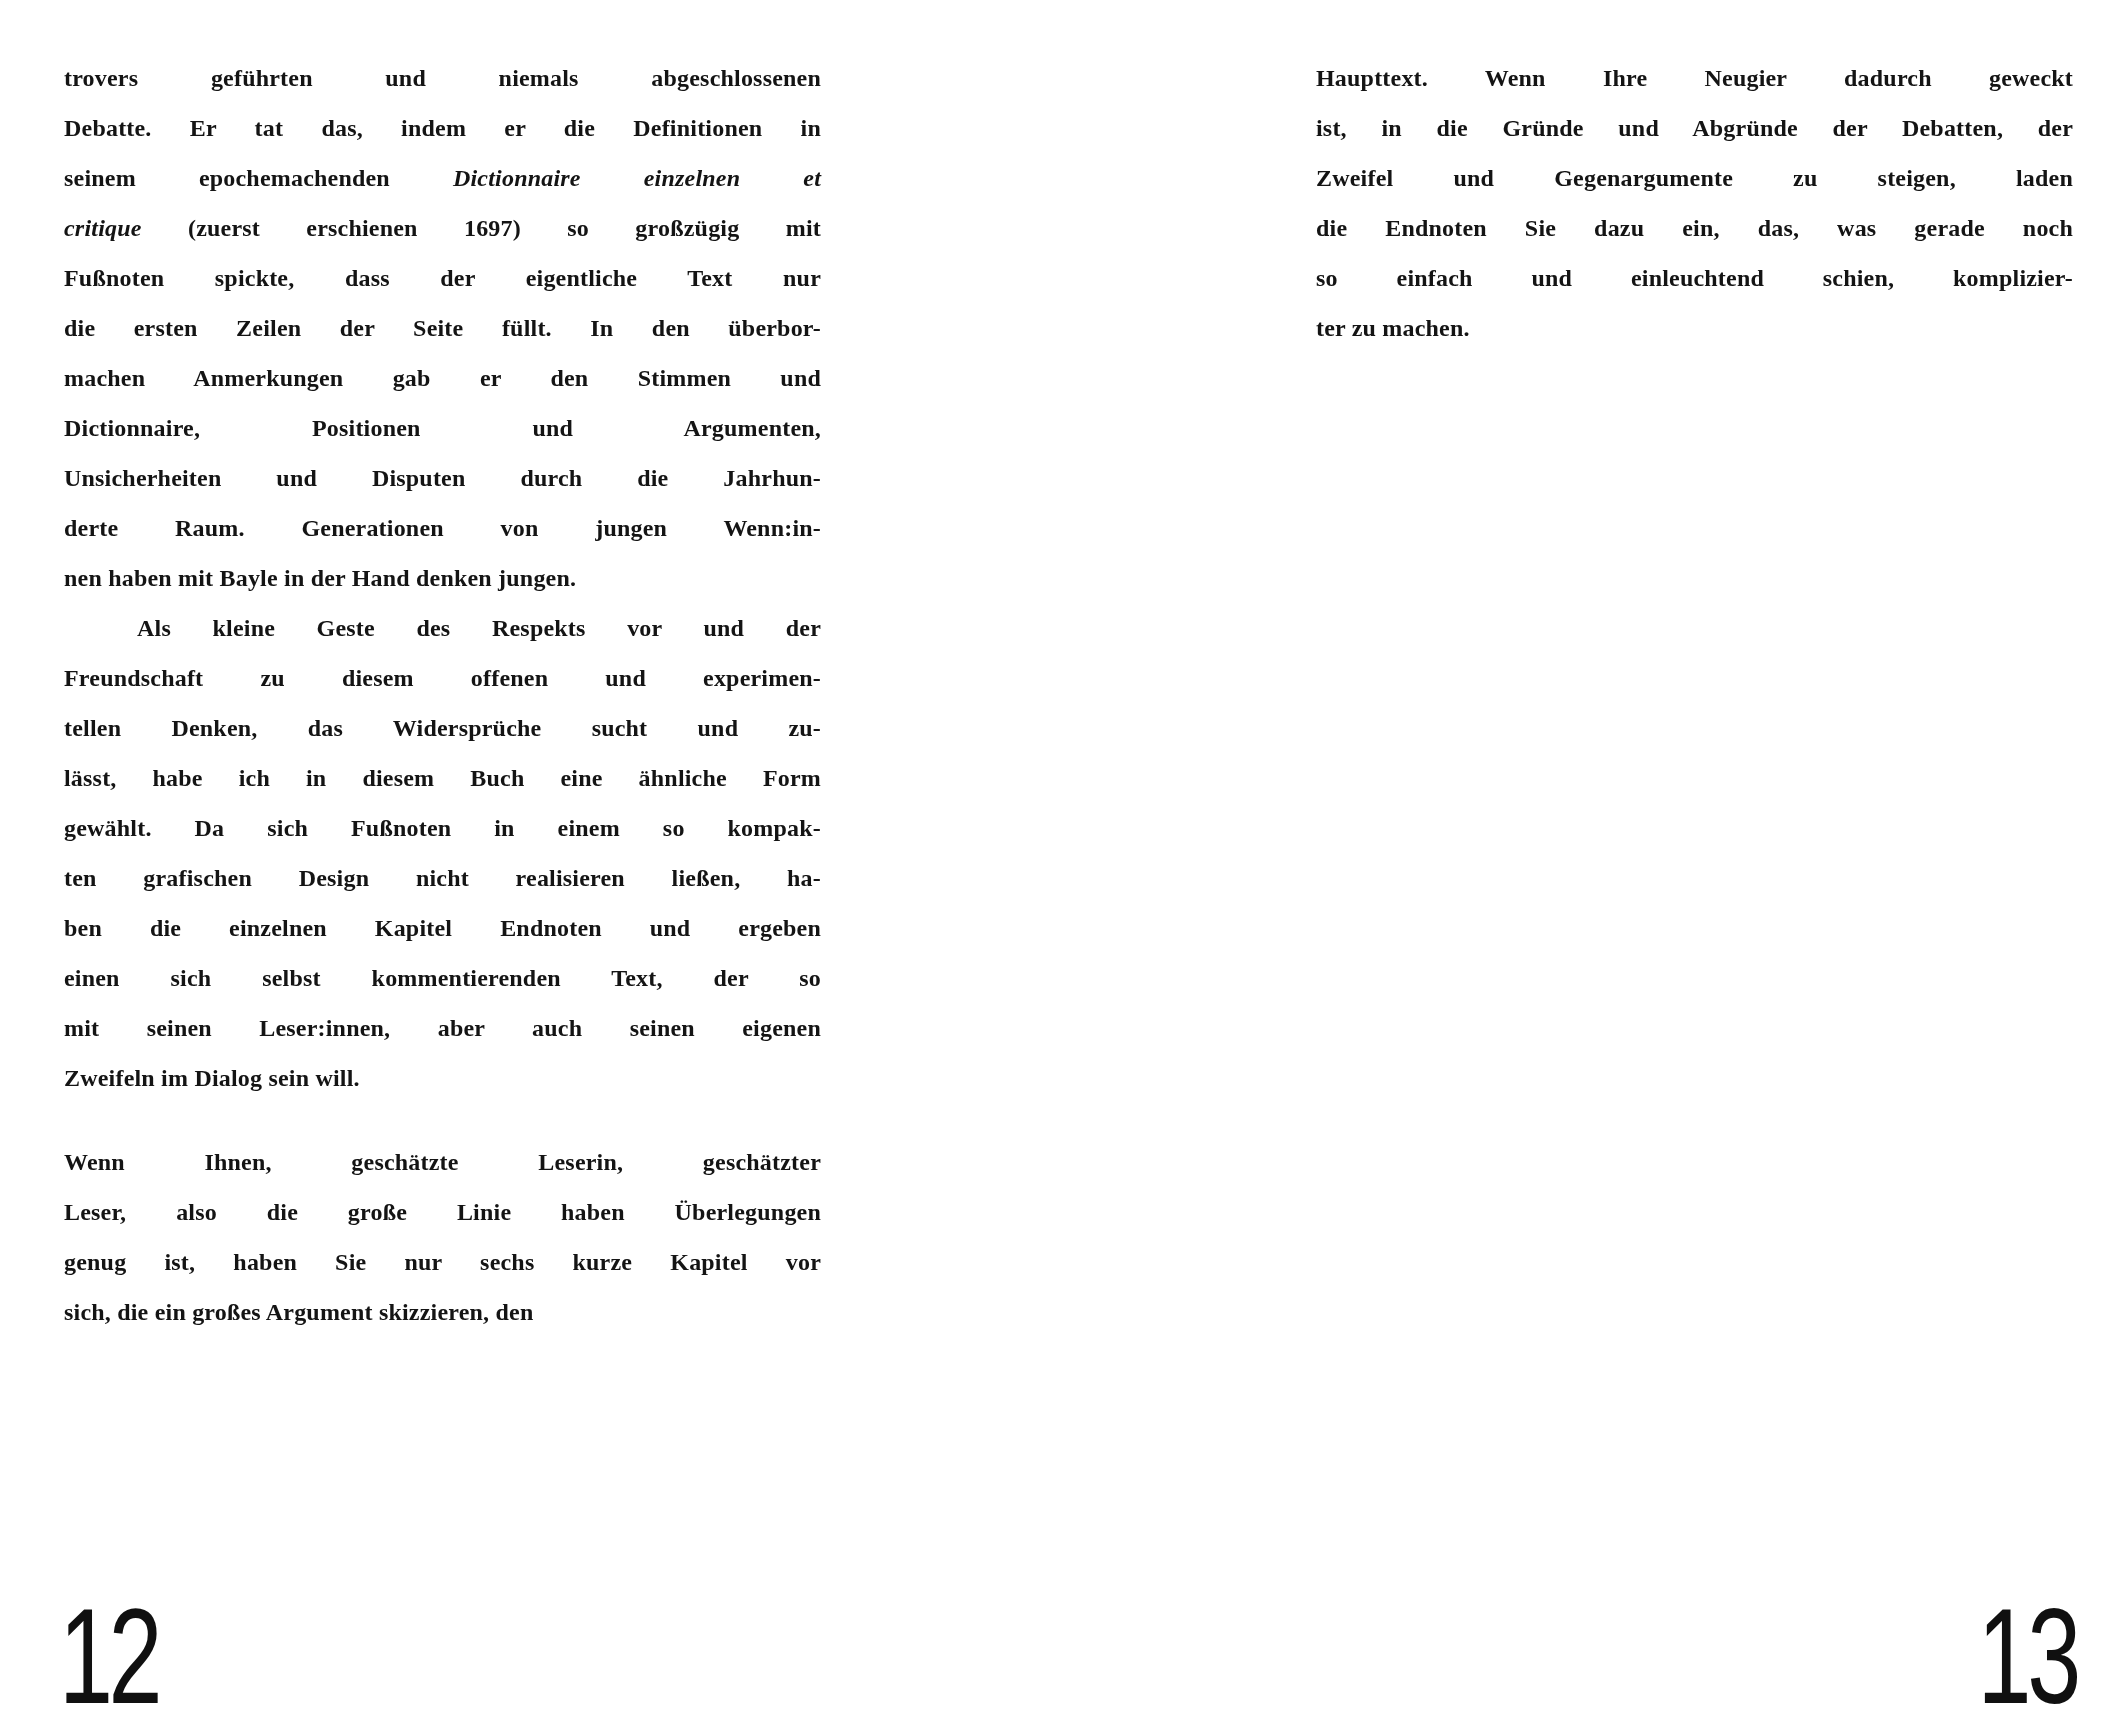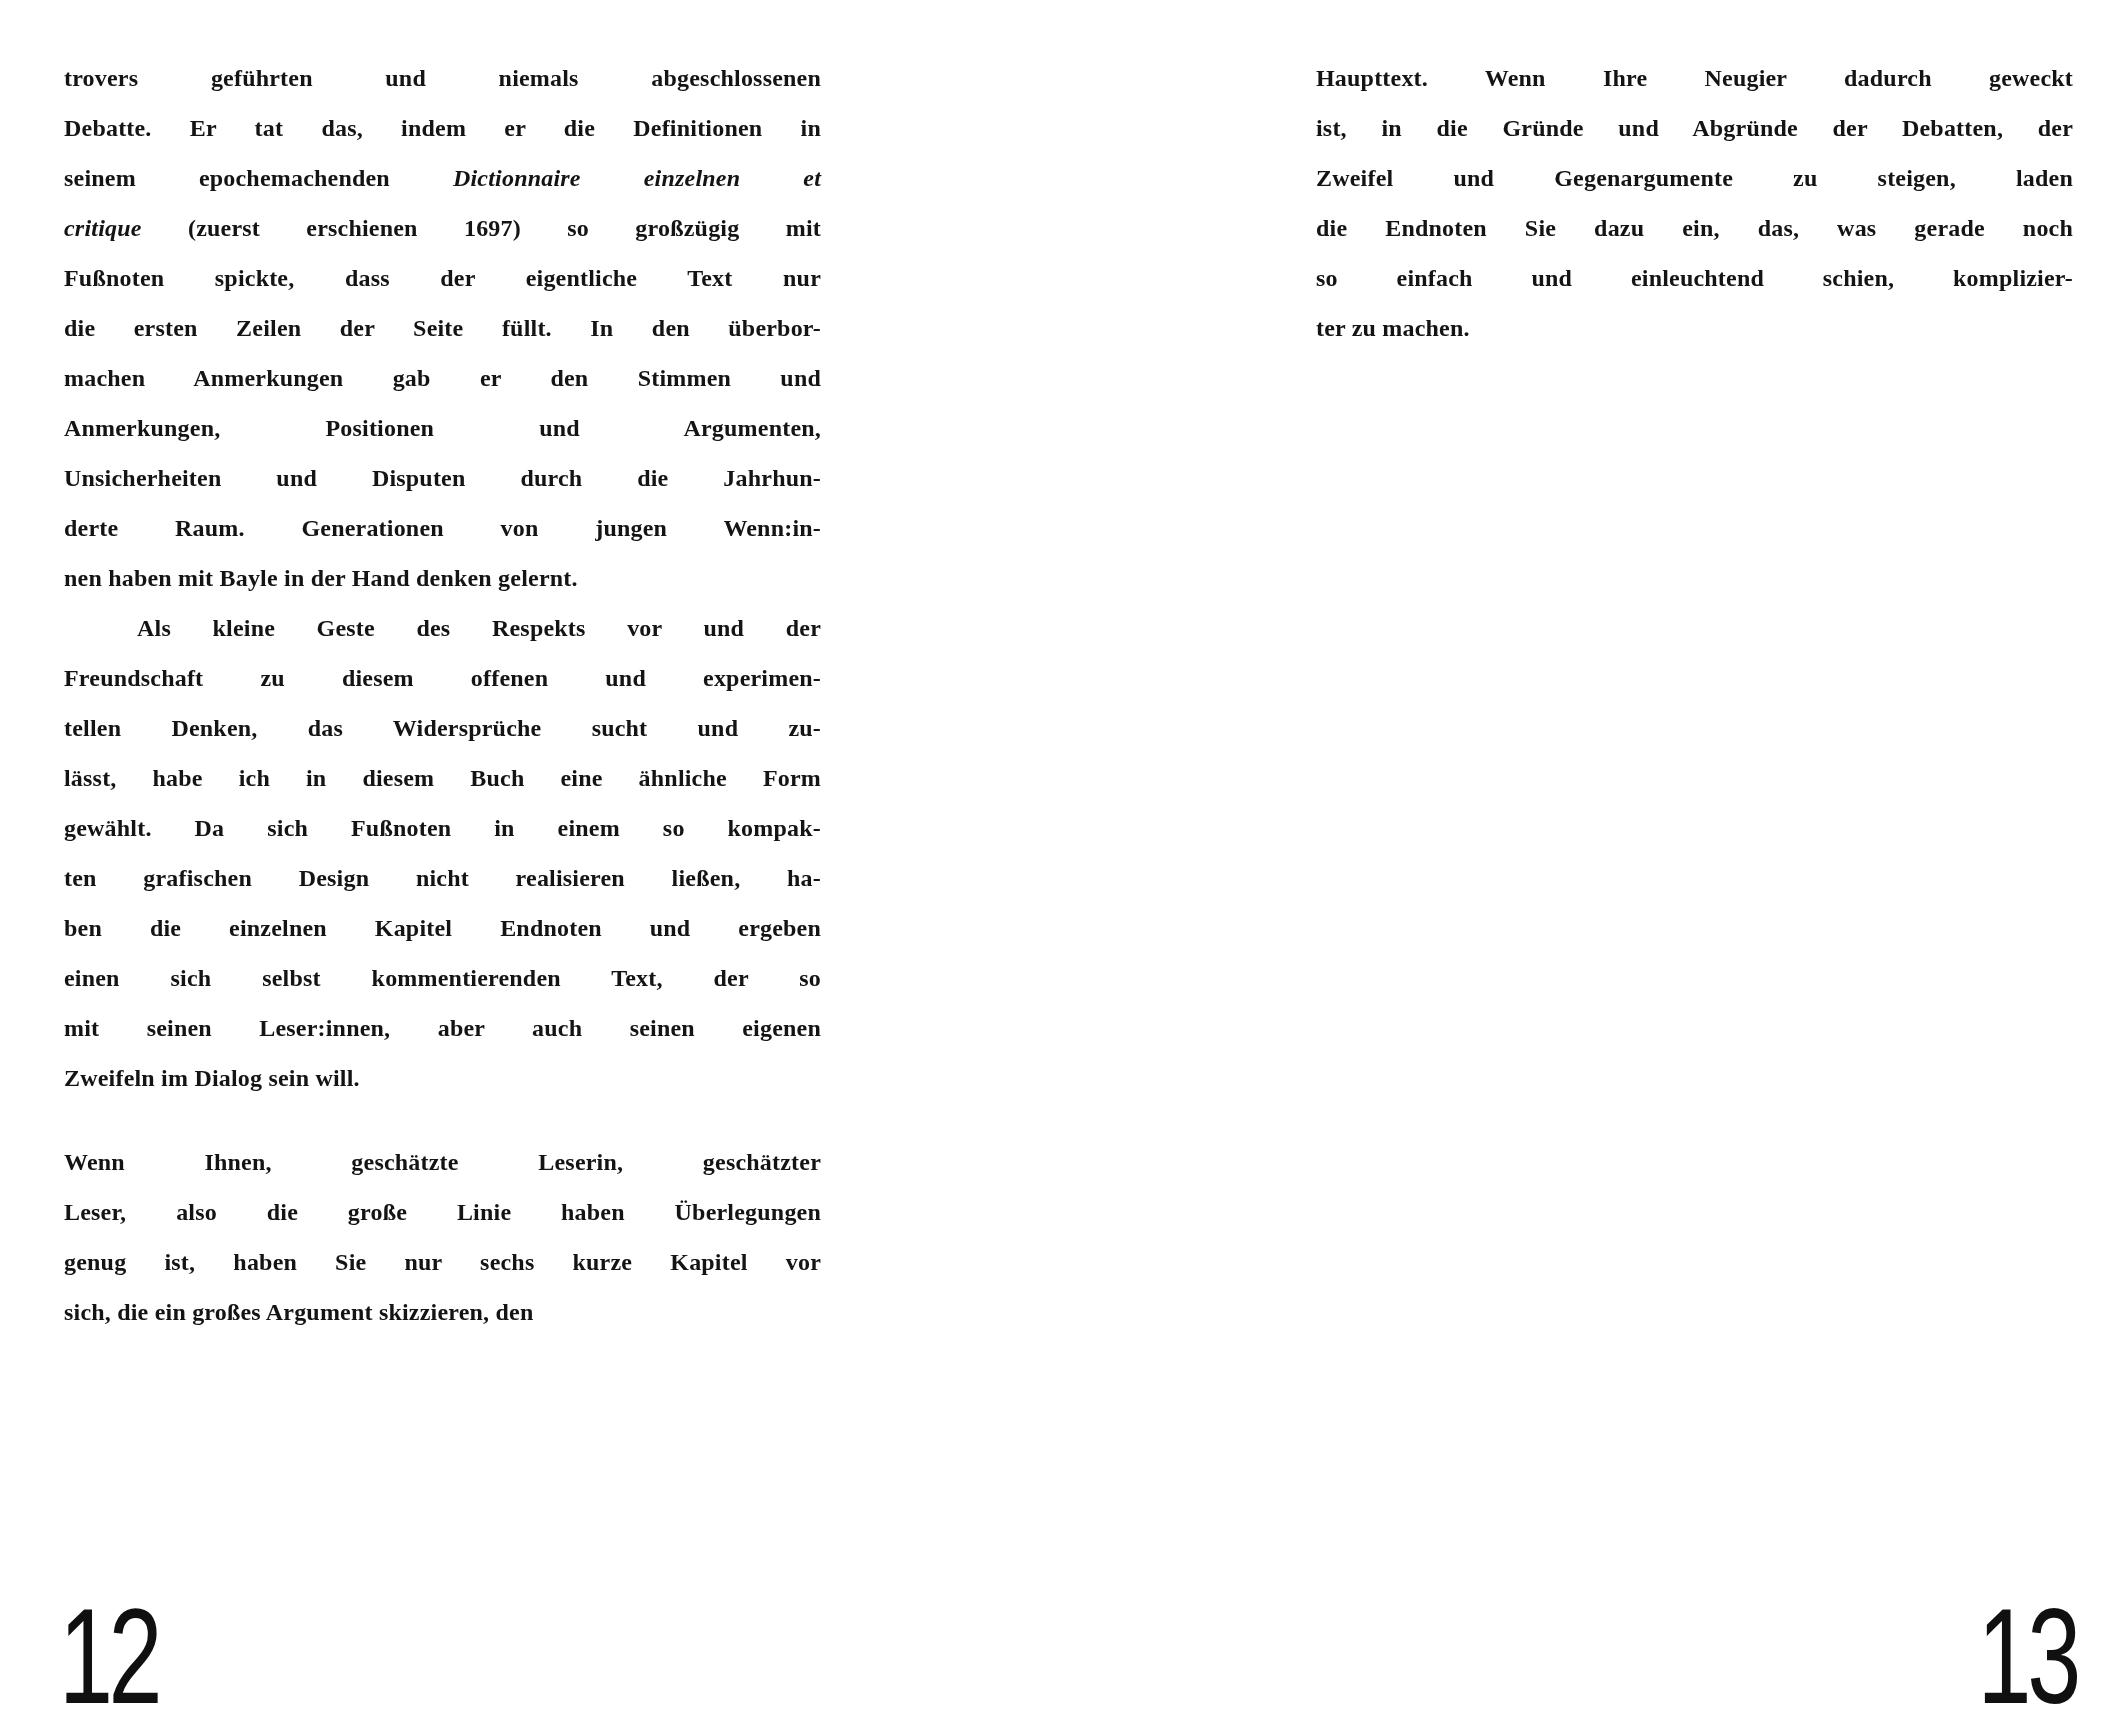--- a/index.html
+++ b/index.html
@@ -86,24 +86,24 @@
   <div class="page page-left">
     <div class="text-column">
         <div class="para">
           <div class="line"><span>trovers geführten und niemals abgeschlossenen</span></div>
           <div class="line"><span>Debatte. Er tat das, indem er die Definitionen in</span></div>
           <div class="line"><span>seinem epochemachenden </span><span class="italic">Dictionnaire einzelnen et</span></div>
           <div class="line"><span class="italic">critique</span><span> (zuerst erschienen 1697) so großzügig mit</span></div>
           <div class="line"><span>Fußnoten spickte, dass der eigentliche Text nur</span></div>
           <div class="line"><span>die ersten Zeilen der Seite füllt. In den überbor-</span></div>
           <div class="line"><span>machen Anmerkungen gab er den Stimmen und</span></div>
-          <div class="line"><span>Anmerkungen, Positionen und Argumenten,</span></div>
+          <div class="line"><span>Dictionnaire, Positionen und Argumenten,</span></div>
           <div class="line"><span>Unsicherheiten und Disputen durch die Jahrhun-</span></div>
           <div class="line"><span>derte Raum. Generationen von jungen Wenn:in-</span></div>
-          <div class="line last"><span>nen haben mit Bayle in der Hand denken gelernt.</span></div>
+          <div class="line last"><span>nen haben mit Bayle in der Hand denken jungen.</span></div>
         </div>
         <div class="para">
           <div class="line indent"><span>Als kleine Geste des Respekts vor und der</span></div>
           <div class="line"><span>Freundschaft zu diesem offenen und experimen-</span></div>
           <div class="line"><span>tellen Denken, das Widersprüche sucht und zu-</span></div>
           <div class="line"><span>lässt, habe ich in diesem Buch eine ähnliche Form</span></div>
           <div class="line"><span>gewählt. Da sich Fußnoten in einem so kompak-</span></div>
           <div class="line"><span>ten grafischen Design nicht realisieren ließen, ha-</span></div>
           <div class="line"><span>ben die einzelnen Kapitel Endnoten und ergeben</span></div>
           <div class="line"><span>einen sich selbst kommentierenden Text, der so</span></div>

